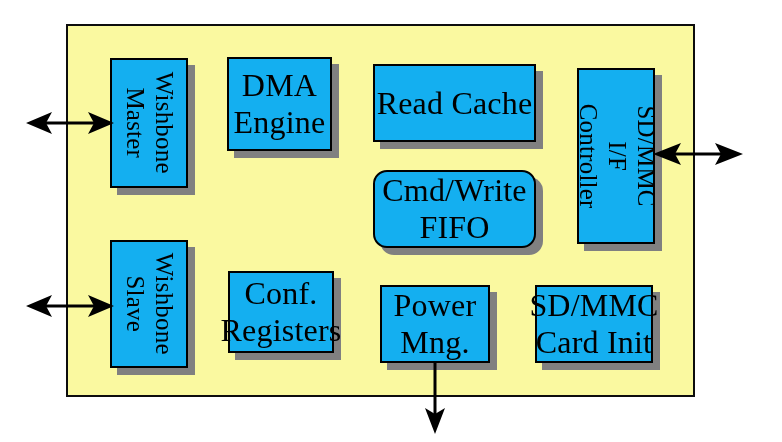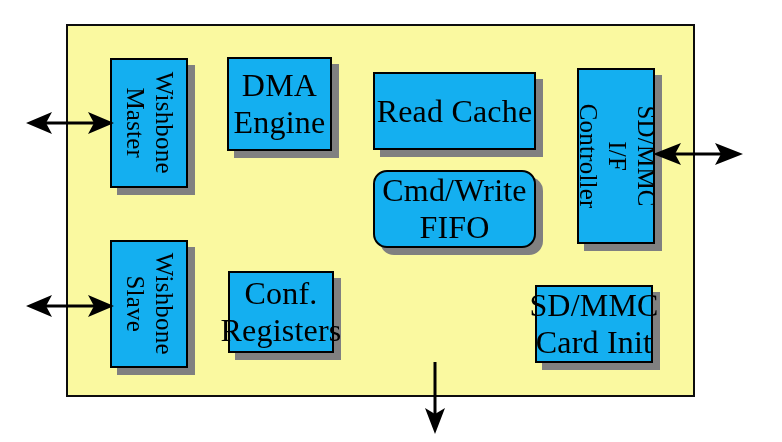--- a/index.html
+++ b/index.html
@@ -75,21 +75,21 @@
   <div class="block vert" style="left:110px; top:58px; width:78px; height:130px;">
     <span class="label">Wishbone
 Master</span>
   </div>
 
   <div class="block" style="left:227px; top:57px; width:105px; height:94px;">
     <span class="label">DMA
 Engine</span>
   </div>
 
-  <div class="block" style="left:373px; top:72px; width:163px; height:78px;">
+  <div class="block" style="left:373px; top:64px; width:163px; height:78px;">
     <span class="label">Read Cache</span>
   </div>
 
   <div class="block vert" style="left:577px; top:68px; width:78px; height:176px;">
     <span class="label">SD/MMC I/F
 Controller</span>
   </div>
 
   <div class="block" style="left:373px; top:170px; width:163px; height:78px;border-radius:14px;">
     <span class="label">Cmd/Write
@@ -99,20 +99,24 @@
   <div class="block vert" style="left:110px; top:240px; width:78px; height:128px;">
     <span class="label">Wishbone
 Slave</span>
   </div>
 
   <div class="block" style="left:228px; top:271px; width:106px; height:82px;text-align:center;">
     <span class="label">Conf.
 Registers</span>
   </div>
 
+  <div class="block" style="left:380px; top:285px; width:110px; height:78px;">
+    <span class="label">Power
+Mng.</span>
+  </div>
 
   <div class="block" style="left:535px; top:285px; width:118px; height:78px;">
     <span class="label">SD/MMC
 Card Init</span>
   </div>
 
   <div class="arrow-h" style="left:26px; top:108px; width:88px; height:30px;">
     <svg width="88" height="30" viewBox="0 0 88 30">
       <line x1="14" y1="15" x2="74" y2="15" stroke="#000000" stroke-width="3"></line>
       <polygon points="0,15 26,4 20,15 26,26" fill="#000000"></polygon>

